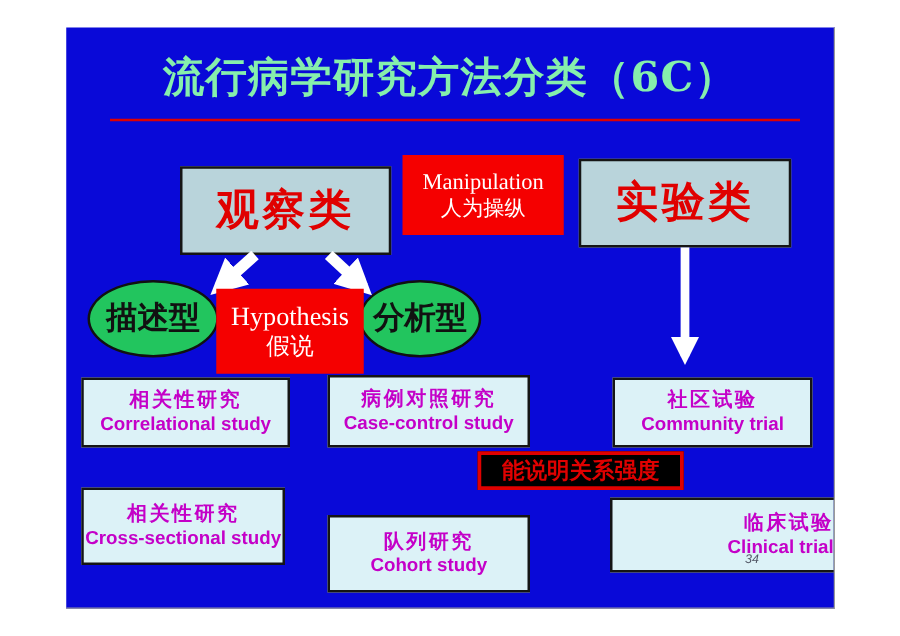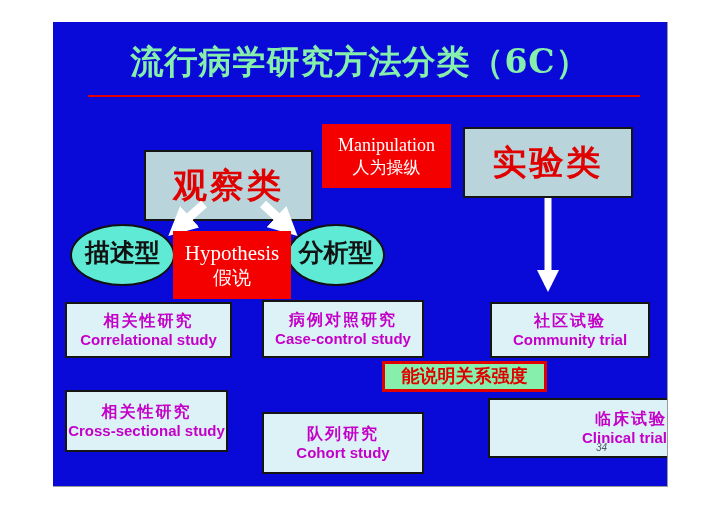--- a/index.html
+++ b/index.html
@@ -20,48 +20,48 @@
   #title-underline{left:35px;top:73px;width:552px;height:2px;background:#e00000;}
   .node{
     display:flex;flex-direction:column;align-items:center;justify-content:center;
     text-align:center;line-height:1.15;
   }
   .catbox{
     background:#b9d4db;border:2px solid #151515;
     color:#e00000;font-weight:bold;font-size:34px;letter-spacing:3px;
     font-family:"DejaVu Serif",serif;
   }
-  #node-observational{left:91px;top:128px;width:169px;height:71px;z-index:2;}
+  #node-observational{left:91px;top:111px;width:169px;height:71px;z-index:2;}
   #node-manipulation{left:269px;top:102px;width:129px;height:64px;z-index:2;}
   #node-experimental{left:410px;top:105px;width:170px;height:71px;z-index:2;}
   .redbox{background:#f50000;color:#ffffff;}
   .redbox .en{font-family:"Liberation Serif",serif;font-size:18px;}
   .redbox .zh{font-family:"DejaVu Sans",sans-serif;font-size:17px;margin-top:2px;}
   .ellipse{
-    border-radius:50%;background:#5eead4;border:2px solid #111111;
+    border-radius:50%;background:#22c55e;border:2px solid #111111;
     color:#111111;font-weight:bold;font-size:25px;z-index:1;
-    font-family:Liberation Mono, monospace;white-space:nowrap;
+    font-family:Liberation Serif, serif;white-space:nowrap;
   }
   #ellipse-descriptive{left:17px;top:202px;width:105px;height:62px;}
   #ellipse-analytical{left:234px;top:202px;width:98px;height:62px;}
   #node-hypothesis{left:120px;top:209px;width:118px;height:68px;z-index:3;}
   #node-hypothesis .en{font-size:21px;}
   #node-hypothesis .zh{font-size:19px;}
   #arrow-layer{left:0;top:0;width:614px;height:464px;z-index:2;pointer-events:none;}
   .study{
     background:#dcf2f7;border:2px solid #151515;color:#c400c8;z-index:1;
   }
   .study .zh{font-size:16px;font-weight:bold;letter-spacing:2px;white-space:nowrap;}
   .study .en{font-size:15px;font-weight:bold;font-family:"Liberation Sans",sans-serif;white-space:nowrap;}
   #study-correlational{left:12px;top:280px;width:167px;height:56px;}
   #study-case-control{left:209px;top:278px;width:162px;height:58px;}
   #study-community{left:437px;top:280px;width:160px;height:56px;}
   #note-strength{
     left:329px;top:339px;width:165px;height:31px;z-index:4;
-    background:#86efac;border:3px solid #e00000;color:#e00000;
+    background:#000000;border:3px solid #e00000;color:#e00000;
     font-size:18px;font-weight:bold;white-space:nowrap;
   }
   #study-cross-sectional{left:12px;top:368px;width:163px;height:62px;}
   #study-cohort{left:209px;top:368px;width:162px;height:62px;margin-top:22px;}
   #study-clinical{left:435px;top:376px;width:181px;height:60px;align-items:flex-end;}
   #page-number{
     left:543px;top:420px;font-size:10px;color:#222233;opacity:0.75;
     font-style:italic;z-index:5;
   }
 </style>

